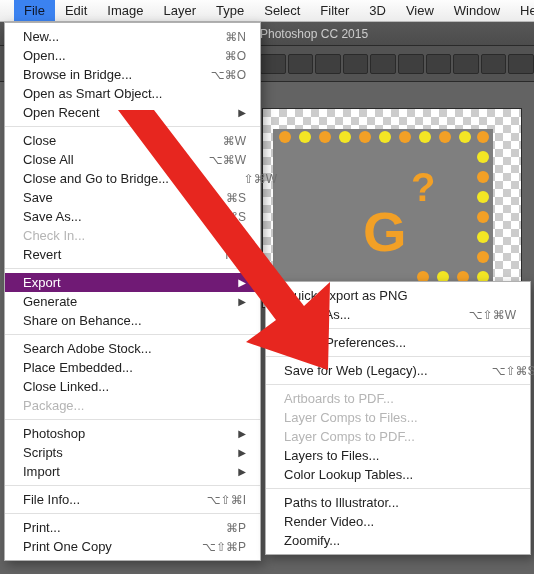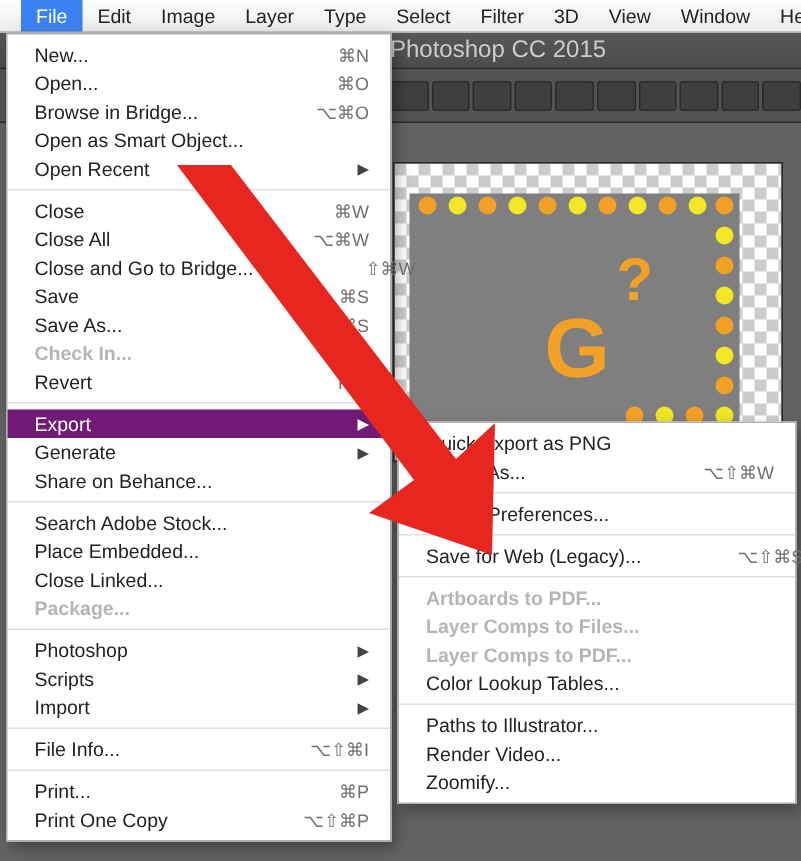--- a/index.html
+++ b/index.html
@@ -26,36 +26,36 @@
     z-index: 3;
   }
   .menubar .mitem {
     padding: 0 10px;
     line-height: 22px;
     color: #222;
     cursor: default;
   }
   .menubar .mitem.active {
     background: #3b82f0;
-    color: #ffffff;
+    color: #0f172a;
   }
 
   
   .ps-area {
     position: absolute;
     top: 22px; left: 0; right: 0; bottom: 0;
     background: #636363;
   }
   .titlebar {
     height: 24px;
     background: linear-gradient(#575757,#4c4c4c);
     display:flex; align-items:center;
     padding-left: 260px;
     color:#ccc;
-    font-size:16px;
+    font-size:12px;
     border-bottom:1px solid #2a2a2a;
   }
   .toolbar {
     height: 36px;
     background: #535353;
     border-bottom:1px solid #2a2a2a;
     display:flex; align-items:center;
     gap:2px;
     padding-left:260px;
   }
@@ -118,21 +118,21 @@
   .row {
     display:flex;
     align-items:center;
     height:19px;
     padding:0 14px 0 18px;
     color:#222;
     cursor:default;
     white-space:nowrap;
     gap:48px;
   }
-  .row.disabled { color:#b5b5b5;font-weight:bold; }
+  .row.disabled { color:#b5b5b5; }
   .row.hl { background:#701a75; color:#fff; }
   .lbl { flex:1; }
   .shc { color:#6f6f6f; font-size:12px; text-align:right; min-width:60px }
   .submark { width:9px; text-align:right; color:#444; margin-left:8px; font-size:10px }
   .row.hl .submark { color:#fff; }
   .sep { height:1px; margin:4px 0; background:#e0e0e0; }
 
   
   .arrow {
     position:absolute;
@@ -328,20 +328,23 @@
     <div class="row disabled">
       <span class="lbl">Artboards to PDF...</span>
     </div>
     <div class="row disabled">
       <span class="lbl">Layer Comps to Files...</span>
     </div>
     <div class="row disabled">
       <span class="lbl">Layer Comps to PDF...</span>
     </div>
     <div class="row">
+      <span class="lbl">Layers to Files...</span>
+    </div>
+    <div class="row">
       <span class="lbl">Color Lookup Tables...</span>
     </div>
     <div class="sep"></div>
     <div class="row">
       <span class="lbl">Paths to Illustrator...</span>
     </div>
     <div class="row">
       <span class="lbl">Render Video...</span>
     </div>
     <div class="row">

